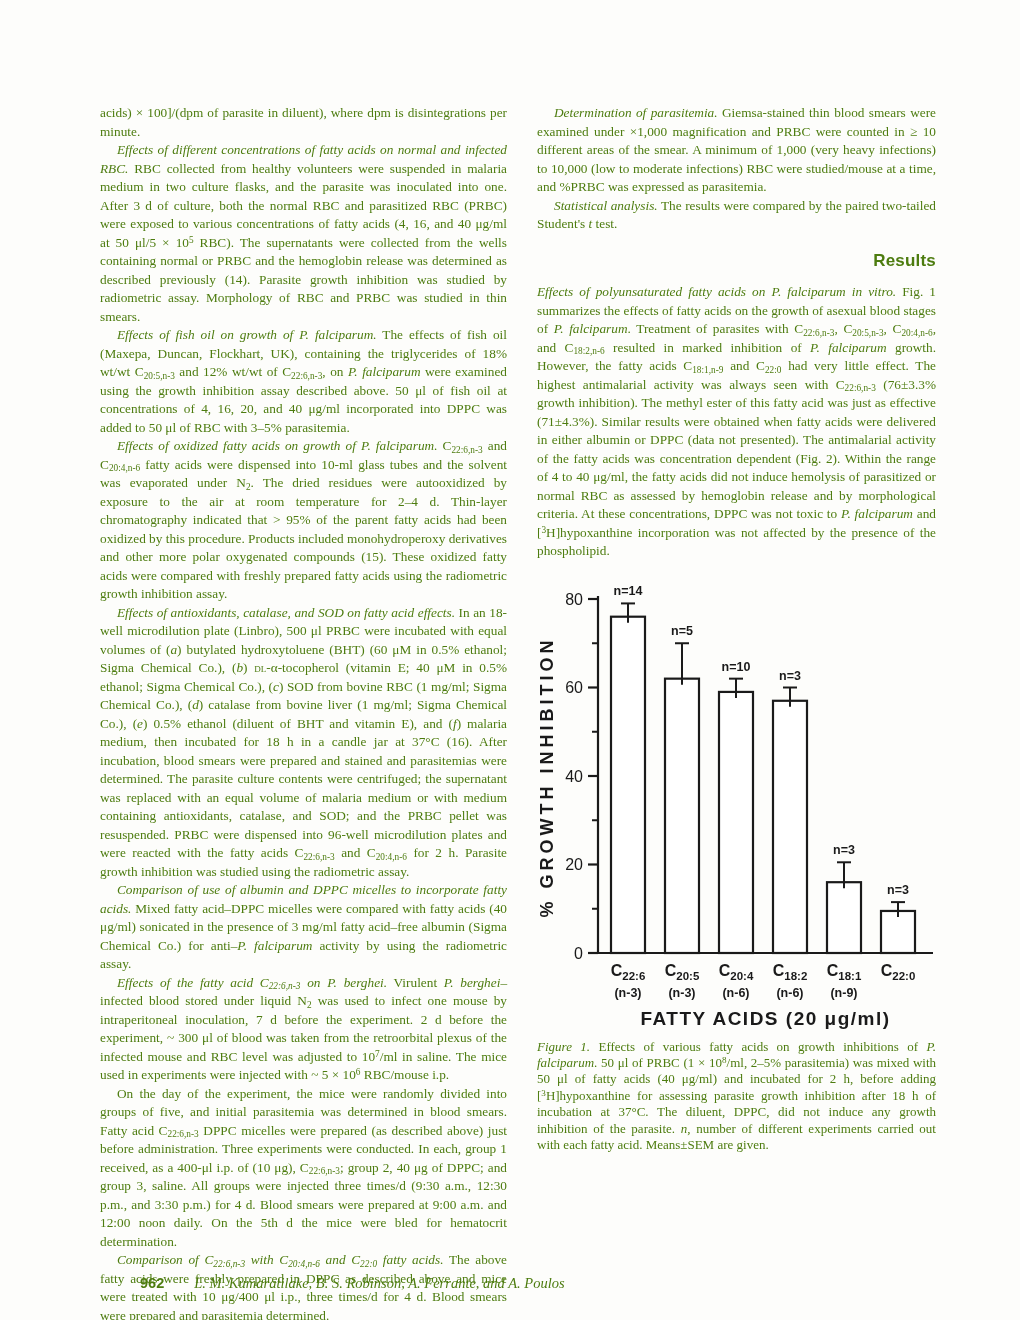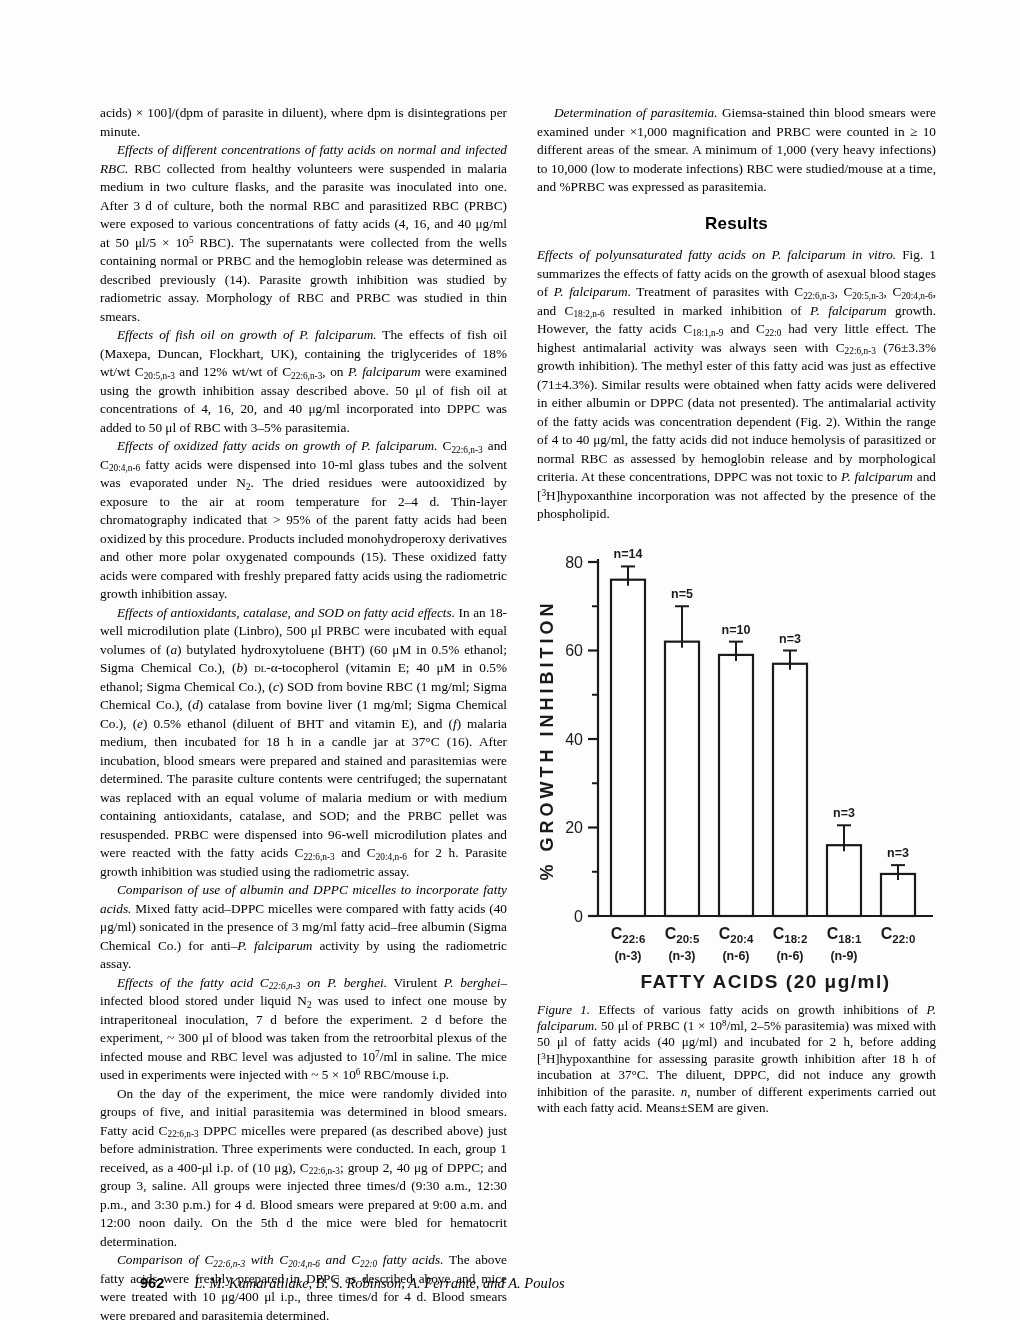--- a/index.html
+++ b/index.html
@@ -1,35 +1,35 @@
 <!DOCTYPE html>
 <html><head>
 <meta charset="utf-8">
 <style>
   html, body { margin:0; padding:0; }
   body { width:1020px; height:1320px; background:#e9e9e7; }
   .page {
     position:relative; width:1020px; height:1320px;
-    background:#fdfdfb; color:#000000; overflow:hidden;
+    background:#fdfdfb; color:#4d7c0f; overflow:hidden;
     font-family:"Liberation Serif", serif;
     font-size:13.3px; line-height:18.5px;
   }
   .column { position:absolute; top:104px; text-align:justify; }
   .column.left  { left:100px; width:407px; }
   .column.right { left:537px; width:399px; }
   p.para { margin:0; }
   p.para.indent { text-indent:17px; }
   i { font-style:italic; }
   sub, sup { font-size:0.7em; line-height:0; }
   sub { vertical-align:-0.28em;margin-top:32px; }
   sup { vertical-align:0.48em; }
   .sc { font-variant:small-caps;margin-top:40px; }
   .section-heading {
     font-family:"Liberation Sans", sans-serif; font-weight:bold;
-    font-size:17px; margin:18px 0 13px 0; text-align:center; letter-spacing:0.2px;
+    font-size:17px; margin:18px 0 13px 0; text-align:right; letter-spacing:0.2px;
   }
   figure { margin:16px 0 0 0; }
   #chart { display:block; }
   figcaption { font-size:13px; line-height:16.4px; text-align:justify; margin-top:8px; }
   .footer { position:absolute; left:100px; top:1274px; width:836px; white-space:nowrap;margin-left:40px; }
   .footer .pagenum {
     font-family:"Liberation Sans", sans-serif; font-weight:bold;
     font-size:14.5px; margin-right:30px;
   }
   .footer .authors { font-style:italic; font-size:14.5px; }
@@ -54,20 +54,21 @@
       <p class="para indent"><i>Effects of antioxidants, catalase, and SOD on fatty acid effects.</i> In an 18-well microdilution plate (Linbro), 500 μl PRBC were incubated with equal volumes of (<i>a</i>) butylated hydroxytoluene (BHT) (60 μM in 0.5% ethanol; Sigma Chemical Co.), (<i>b</i>) <span class="sc">dl</span>-α-tocopherol (vitamin E; 40 μM in 0.5% ethanol; Sigma Chemical Co.), (<i>c</i>) SOD from bovine RBC (1 mg/ml; Sigma Chemical Co.), (<i>d</i>) catalase from bovine liver (1 mg/ml; Sigma Chemical Co.), (<i>e</i>) 0.5% ethanol (diluent of BHT and vitamin E), and (<i>f</i>) malaria medium, then incubated for 18 h in a candle jar at 37°C (16). After incubation, blood smears were prepared and stained and parasitemias were determined. The parasite culture contents were centrifuged; the supernatant was replaced with an equal volume of malaria medium or with medium containing antioxidants, catalase, and SOD; and the PRBC pellet was resuspended. PRBC were dispensed into 96-well microdilution plates and were reacted with the fatty acids C<sub>22:6,n-3</sub> and C<sub>20:4,n-6</sub> for 2 h. Parasite growth inhibition was studied using the radiometric assay.</p>
       <p class="para indent"><i>Comparison of use of albumin and DPPC micelles to incorporate fatty acids.</i> Mixed fatty acid–DPPC micelles were compared with fatty acids (40 μg/ml) sonicated in the presence of 3 mg/ml fatty acid–free albumin (Sigma Chemical Co.) for anti–<i>P. falciparum</i> activity by using the radiometric assay.</p>
       <p class="para indent"><i>Effects of the fatty acid C<sub>22:6,n-3</sub> on P. berghei.</i> Virulent <i>P. berghei</i>–infected blood stored under liquid N<sub>2</sub> was used to infect one mouse by intraperitoneal inoculation, 7 d before the experiment. 2 d before the experiment, ~ 300 μl of blood was taken from the retroorbital plexus of the infected mouse and RBC level was adjusted to 10<sup>7</sup>/ml in saline. The mice used in experiments were injected with ~ 5 × 10<sup>6</sup> RBC/mouse i.p.</p>
       <p class="para indent">On the day of the experiment, the mice were randomly divided into groups of five, and initial parasitemia was determined in blood smears. Fatty acid C<sub>22:6,n-3</sub> DPPC micelles were prepared (as described above) just before administration. Three experiments were conducted. In each, group 1 received, as a 400-μl i.p. of (10 μg), C<sub>22:6,n-3</sub>; group 2, 40 μg of DPPC; and group 3, saline. All groups were injected three times/d (9:30 a.m., 12:30 p.m., and 3:30 p.m.) for 4 d. Blood smears were prepared at 9:00 a.m. and 12:00 noon daily. On the 5th d the mice were bled for hematocrit determination.</p>
       <p class="para indent"><i>Comparison of C<sub>22:6,n-3</sub> with C<sub>20:4,n-6</sub> and C<sub>22:0</sub> fatty acids.</i> The above fatty acids were freshly prepared in DPPC as described above and mice were treated with 10 μg/400 μl i.p., three times/d for 4 d. Blood smears were prepared and parasitemia determined.</p>
     </div>
 
   <div class="column right">
     <div id="methods-paras">
         <p class="para indent"><i>Determination of parasitemia.</i> Giemsa-stained thin blood smears were examined under ×1,000 magnification and PRBC were counted in ≥ 10 different areas of the smear. A minimum of 1,000 (very heavy infections) to 10,000 (low to moderate infections) RBC were studied/mouse at a time, and %PRBC was expressed as parasitemia.</p>
+        <p class="para indent"><i>Statistical analysis.</i> The results were compared by the paired two-tailed Student's <i>t</i> test.</p>
       </div>
     <h2 class="section-heading">Results</h2>
     <div id="results-paras">
         <p class="para"><i>Effects of polyunsaturated fatty acids on P. falciparum in vitro.</i> Fig. 1 summarizes the effects of fatty acids on the growth of asexual blood stages of <i>P. falciparum</i>. Treatment of parasites with C<sub>22:6,n-3</sub>, C<sub>20:5,n-3</sub>, C<sub>20:4,n-6</sub>, and C<sub>18:2,n-6</sub> resulted in marked inhibition of <i>P. falciparum</i> growth. However, the fatty acids C<sub>18:1,n-9</sub> and C<sub>22:0</sub> had very little effect. The highest antimalarial activity was always seen with C<sub>22:6,n-3</sub> (76±3.3% growth inhibition). The methyl ester of this fatty acid was just as effective (71±4.3%). Similar results were obtained when fatty acids were delivered in either albumin or DPPC (data not presented). The antimalarial activity of the fatty acids was concentration dependent (Fig. 2). Within the range of 4 to 40 μg/ml, the fatty acids did not induce hemolysis of parasitized or normal RBC as assessed by hemoglobin release and by morphological criteria. At these concentrations, DPPC was not toxic to <i>P. falciparum</i> and [<sup>3</sup>H]hypoxanthine incorporation was not affected by the presence of the phospholipid.</p>
       </div>
     <figure>
       <svg id="chart" xmlns="http://www.w3.org/2000/svg" width="400" height="454" viewBox="0 0 400 454">
           <line x1="61" y1="19" x2="61" y2="377.1" stroke="#1a1a1a" stroke-width="2.2"></line>
           <line x1="60" y1="376" x2="396" y2="376" stroke="#1a1a1a" stroke-width="2.2"></line>
           <line x1="51" y1="376" x2="61" y2="376" stroke="#1a1a1a" stroke-width="2.2"></line>

